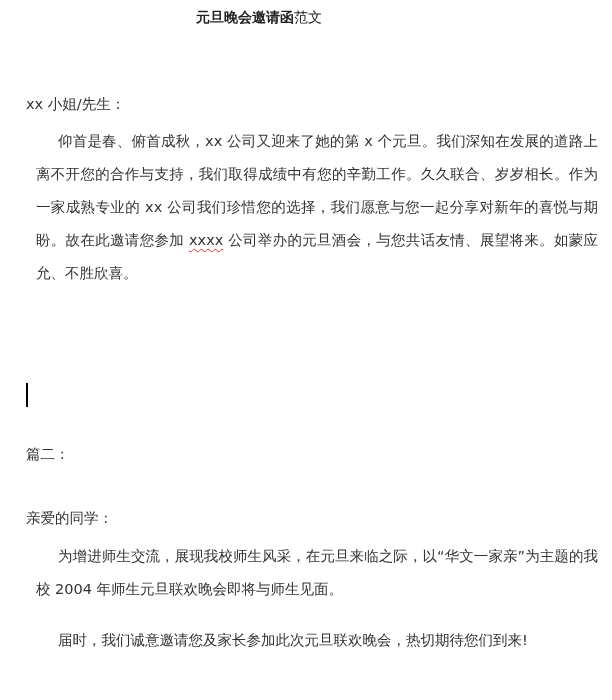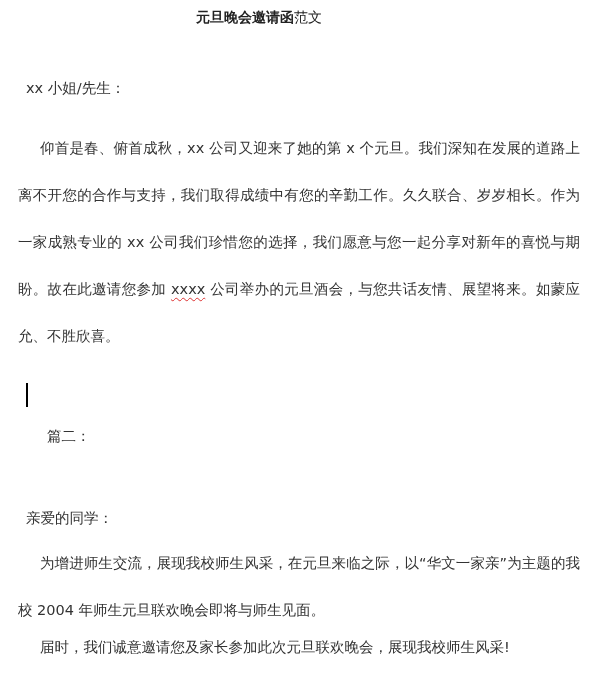--- a/index.html
+++ b/index.html
@@ -37,23 +37,23 @@
     .line {
       position: absolute;
       left: 26px;
       width: 560px;
       white-space: nowrap;
       line-height: 20px;
       height: 20px;
     }
     .para {
       position: absolute;
-      left: 18px;
+      left: 36px;
       width: 562px;
-      line-height: 47px;
+      line-height: 33px;
       text-align: justify;
       text-justify: inter-character;
     }
     .indent {
       text-indent: 22px;
     }
     .squiggle {
       text-decoration: underline wavy #d33;
       text-decoration-thickness: 1px;
       text-underline-offset: 3px;
@@ -69,29 +69,29 @@
   </style>
 </head>
 <body>
 
 <div class="doc">
 
   <div class="title">
     <span class="bold">元旦晚会邀请函</span><span>范文</span>
   </div>
 
-  <div class="line" style="top:78px;">xx 小姐/先生：</div>
+  <div class="line" style="top:94px;">xx 小姐/先生：</div>
 
   <div class="para indent" style="top:125px;">
     <span>仰首是春、俯首成秋，xx 公司又迎来了她的第 x 个元旦。我们深知在发展的道路上离不开您的合作与支持，我们取得成绩中有您的辛勤工作。久久联合、岁岁相长。作为一家成熟专业的 xx 公司我们珍惜您的选择，我们愿意与您一起分享对新年的喜悦与期盼。故在此邀请您参加 </span><span class="squiggle">xxxx</span><span> 公司举办的元旦酒会，与您共话友情、展望将来。如蒙应允、不胜欣喜。</span>
   </div>
 
   <div class="cursor"></div>
 
-  <div class="line" style="top:426px;margin-left:21px;">篇二：</div>
+  <div class="line" style="top:444px;">篇二：</div>
 
   <div class="line" style="top:508px;">亲爱的同学：</div>
 
   <div class="para indent" style="top:540px;">为增进师生交流，展现我校师生风采，在元旦来临之际，以“华文一家亲”为主题的我校 2004 年师生元旦联欢晚会即将与师生见面。</div>
 
-  <div class="para indent" style="top:624px;">届时，我们诚意邀请您及家长参加此次元旦联欢晚会，展现我校师生风采!</div>
+  <div class="para indent" style="top:624px;">届时，我们诚意邀请您及家长参加此次元旦联欢晚会，热切期待您们到来!</div>
 
 </div>
 
 </body></html>

